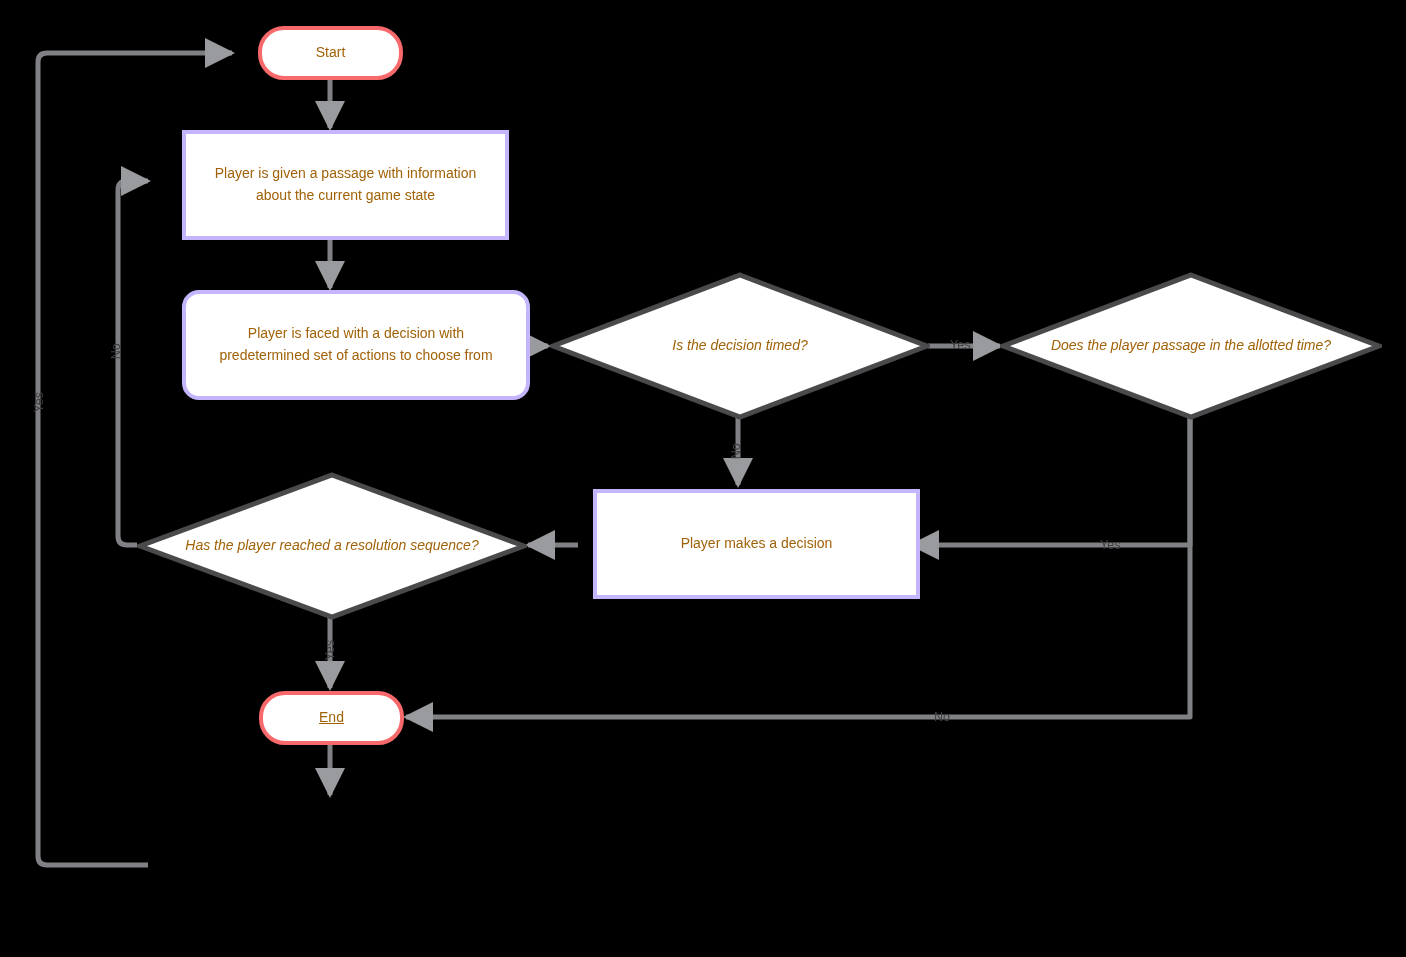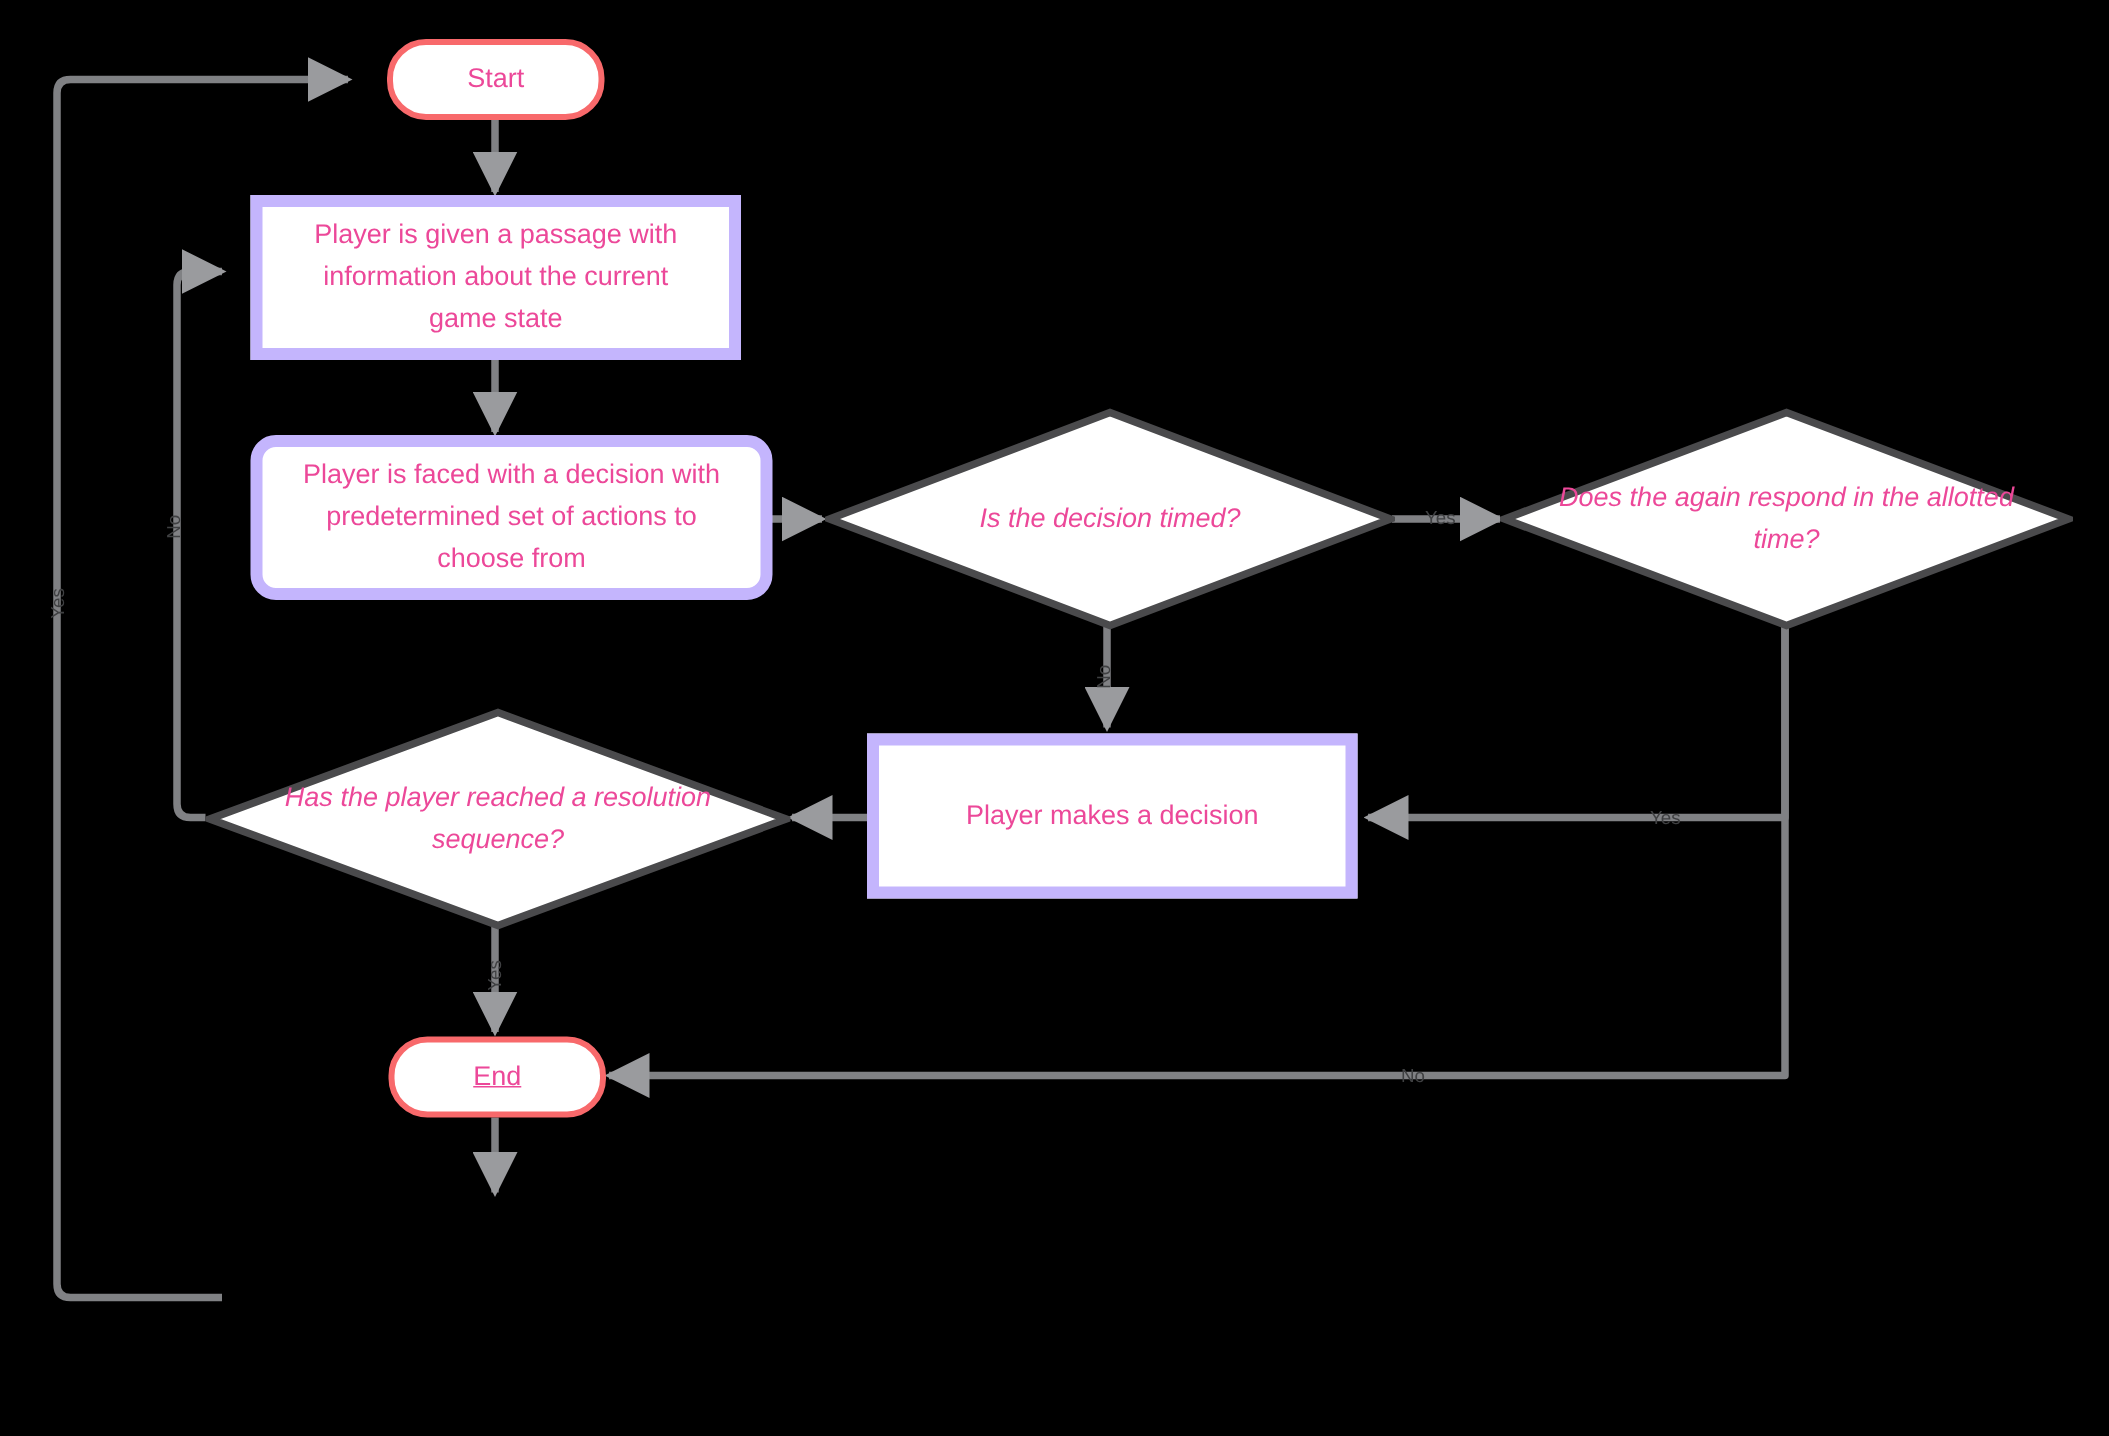--- a/index.html
+++ b/index.html
@@ -28,31 +28,32 @@
     height: 957px;
   }
   .node {
     position: absolute;
     box-sizing: border-box;
     display: flex;
     align-items: center;
     justify-content: center;
     text-align: center;
     background: #ffffff;
-    color: #ec4899;
-    font-size: 18px;
+    color: #a16207;
+    font-size: 14px;
     line-height: 1.55;
     z-index: 5;
   }
   .node.terminator {
     border: 4px solid #f8696b;
     border-radius: 26px;
   }
   .node.process {
-    border: 8px solid #c4b5fd;
+    border: 4px solid #c4b5fd;
+    margin-left: 15px;
   }
   .node.decision {
     background: transparent;
     border: none;
     font-style: italic;
   }
   .decision .dshape {
     position: absolute;
     left: 0;
     top: 0;
@@ -132,21 +133,21 @@
     <svg class="dshape" viewBox="0 0 380 148" preserveAspectRatio="none">
       <polygon points="190,3 377,74 190,145 3,74" fill="#ffffff" stroke="#4a4a4c" stroke-width="5"></polygon>
     </svg>
     <span class="dlabel">Is the decision timed?</span>
   </div>
 
   <div class="node decision" style="left:1000px; top:272px; width:382px; height:148px;">
     <svg class="dshape" viewBox="0 0 382 148" preserveAspectRatio="none">
       <polygon points="191,3 379,74 191,145 3,74" fill="#ffffff" stroke="#4a4a4c" stroke-width="5"></polygon>
     </svg>
-    <span class="dlabel">Does the again respond in the allotted time?</span>
+    <span class="dlabel">Does the player passage in the allotted time?</span>
   </div>
 
   <div class="node process" style="left:578px; top:489px; width:327px; height:110px;text-align:right;">
     <span>Player makes a decision</span>
   </div>
 
   <div class="node decision" style="left:137px; top:472px; width:390px; height:148px;justify-content:center;">
     <svg class="dshape" viewBox="0 0 390 148" preserveAspectRatio="none">
       <polygon points="195,3 387,74 195,145 3,74" fill="#ffffff" stroke="#4a4a4c" stroke-width="5"></polygon>
     </svg>

